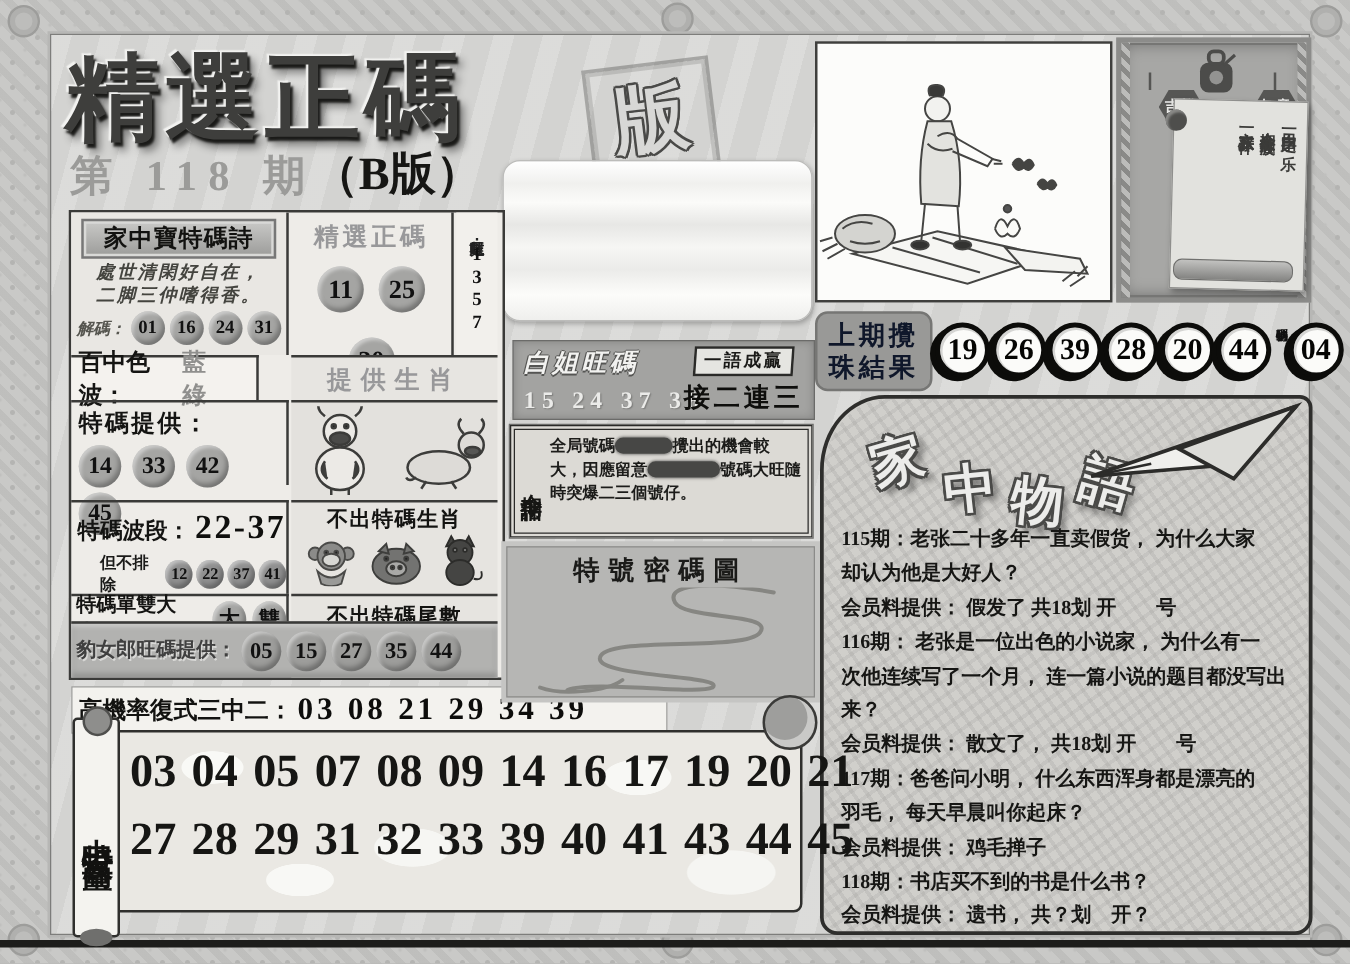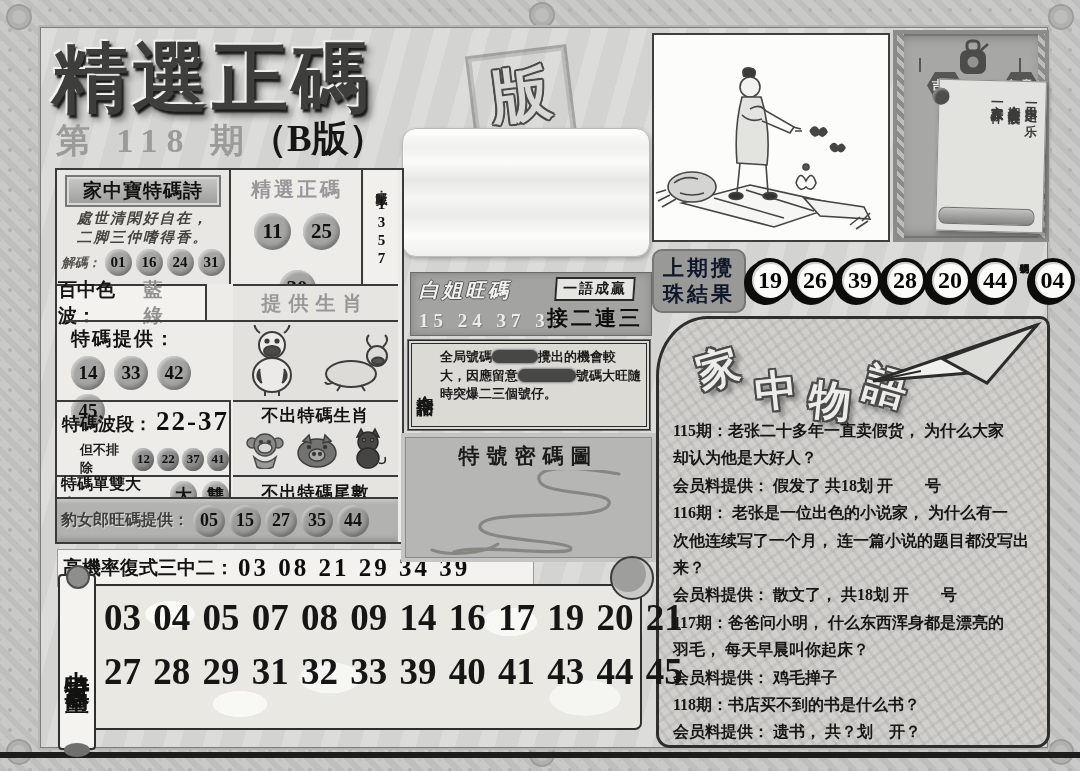--- a/index.html
+++ b/index.html
@@ -42,25 +42,25 @@
   .jie-row{margin-top:2px;display:flex;align-items:center;justify-content:center;gap:4px;}
   .jie-label{font-size:13px;font-style:italic;font-weight:bold;color:#55554f;}
   .jingxuan-cell{left:176px;top:0;width:130px;height:114px;border-right:2px solid #3a3a38;text-align:center;}
   .gray-head{font-size:20px;font-weight:bold;color:#98989a;letter-spacing:3px;}
   .wangwei-cell{left:308px;top:0;width:33px;height:114px;text-align:center;background:#f2f0ec;}
   .vtext{writing-mode:vertical-rl;text-orientation:upright;}
   .wangwei-cell .vtext{height:112px;margin:0 auto;line-height:1;}
   .ww-title{font-size:12px;font-weight:bold;color:#222;}
   .ww-digits{font-size:15px;font-weight:bold;color:#111;letter-spacing:2px;}
   .sebo-cell{left:0;top:114px;width:150px;height:36px;border-top:2px solid #3a3a38;border-right:2px solid #3a3a38;background:#f4f2ee;
-    display:flex;align-items:center;padding-left:1px;}
+    display:flex;align-items:center;padding-left:6px;}
   .sebo-cell .lab{font-size:19px;font-weight:bold;color:#151513;}
   .sebo-cell .val{font-size:19px;font-weight:bold;color:#8f8f8d;letter-spacing:9px;margin-left:2px;}
   .sxt-cell{left:176px;top:114px;width:165px;height:36px;border-top:2px solid #3a3a38;display:flex;align-items:center;justify-content:center;background:#e7e5e1;}
-  .tema-cell{left:8px;top:150px;width:174px;height:68px;border-top:2px solid #3a3a38;border-right:2px solid #3a3a38;padding:4px 0 0 6px;}
+  .tema-cell{left:0;top:150px;width:174px;height:68px;border-top:2px solid #3a3a38;border-right:2px solid #3a3a38;padding:4px 0 0 6px;}
   .tema-cell .lab{font-size:19px;font-weight:bold;color:#141412;letter-spacing:2px;}
   .cows-cell{left:176px;top:150px;width:165px;height:80px;border-top:2px solid #3a3a38;background:#e3e1dd;
     display:flex;align-items:center;justify-content:space-around;}
   .boduan-cell{left:0;top:230px;width:174px;height:75px;border-top:2px solid #3a3a38;border-right:2px solid #3a3a38;padding:4px 0 0 5px;}
   .boduan-cell .lab{font-size:18px;font-weight:bold;color:#141412;}
   .boduan-cell .val{font-size:27px;font-weight:bold;color:#0f0f0d;letter-spacing:2px;}
   .note-row{display:flex;align-items:center;gap:3px;margin-top:4px;padding-left:18px;}
   .note-lab{font-size:13px;font-weight:bold;color:#1a1a18;}
   .bsx-cell{left:176px;top:230px;width:165px;height:75px;border-top:2px solid #3a3a38;text-align:center;background:#e6e4e0;}
   .black-head{font-size:17px;font-weight:bold;color:#131311;letter-spacing:1px;}

